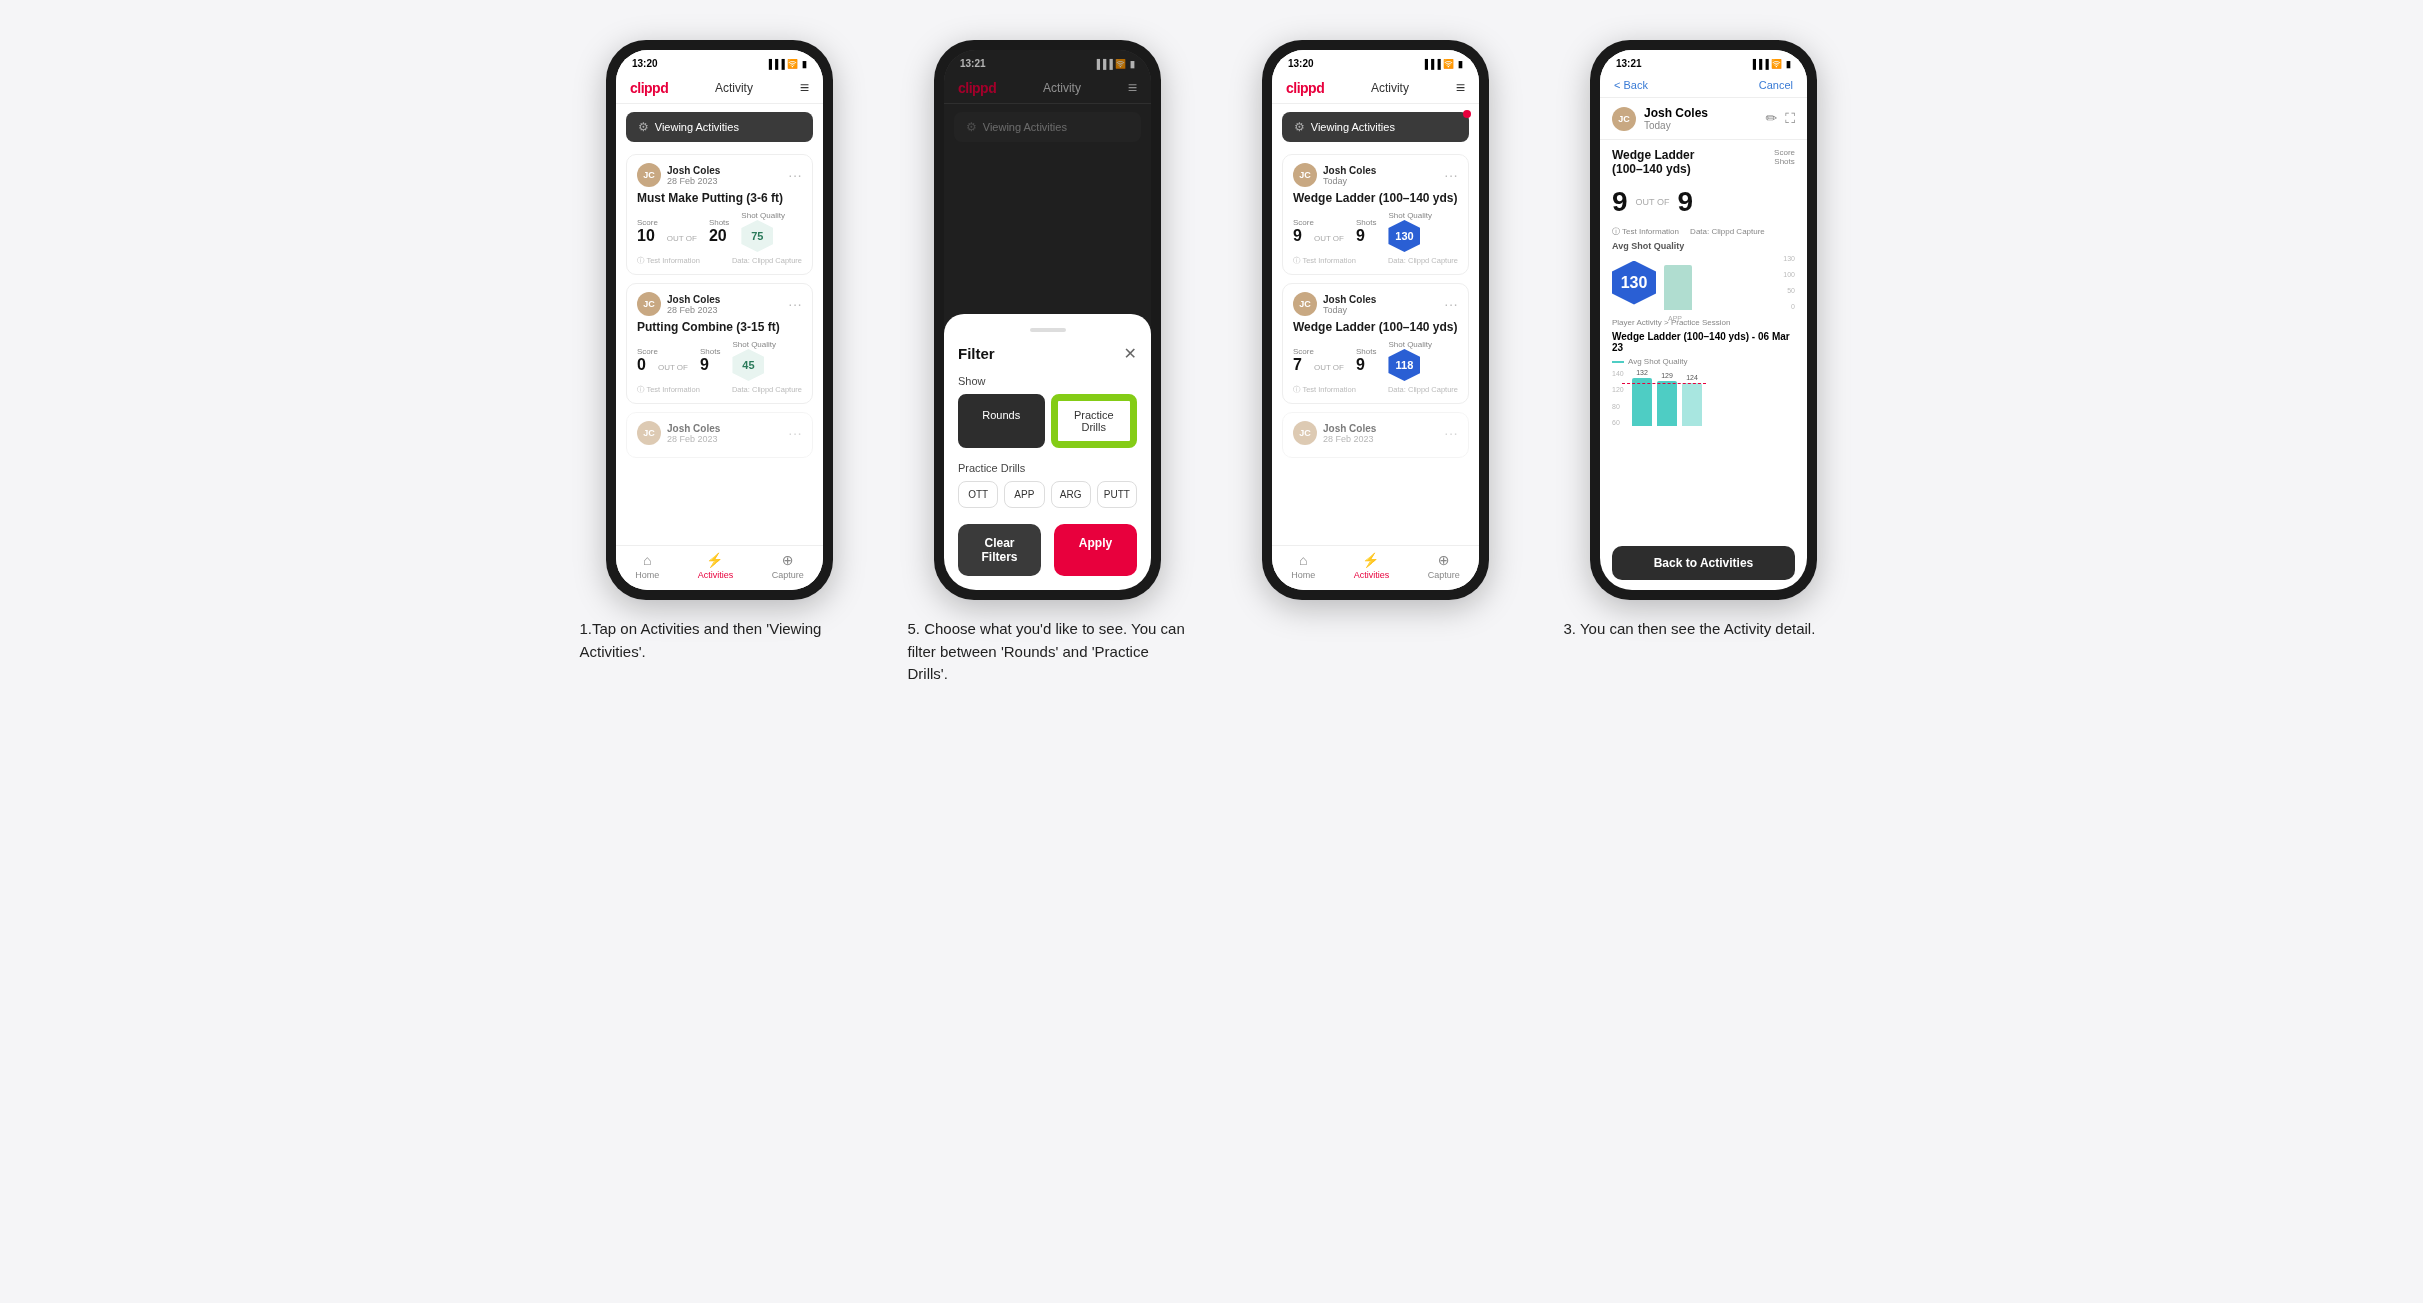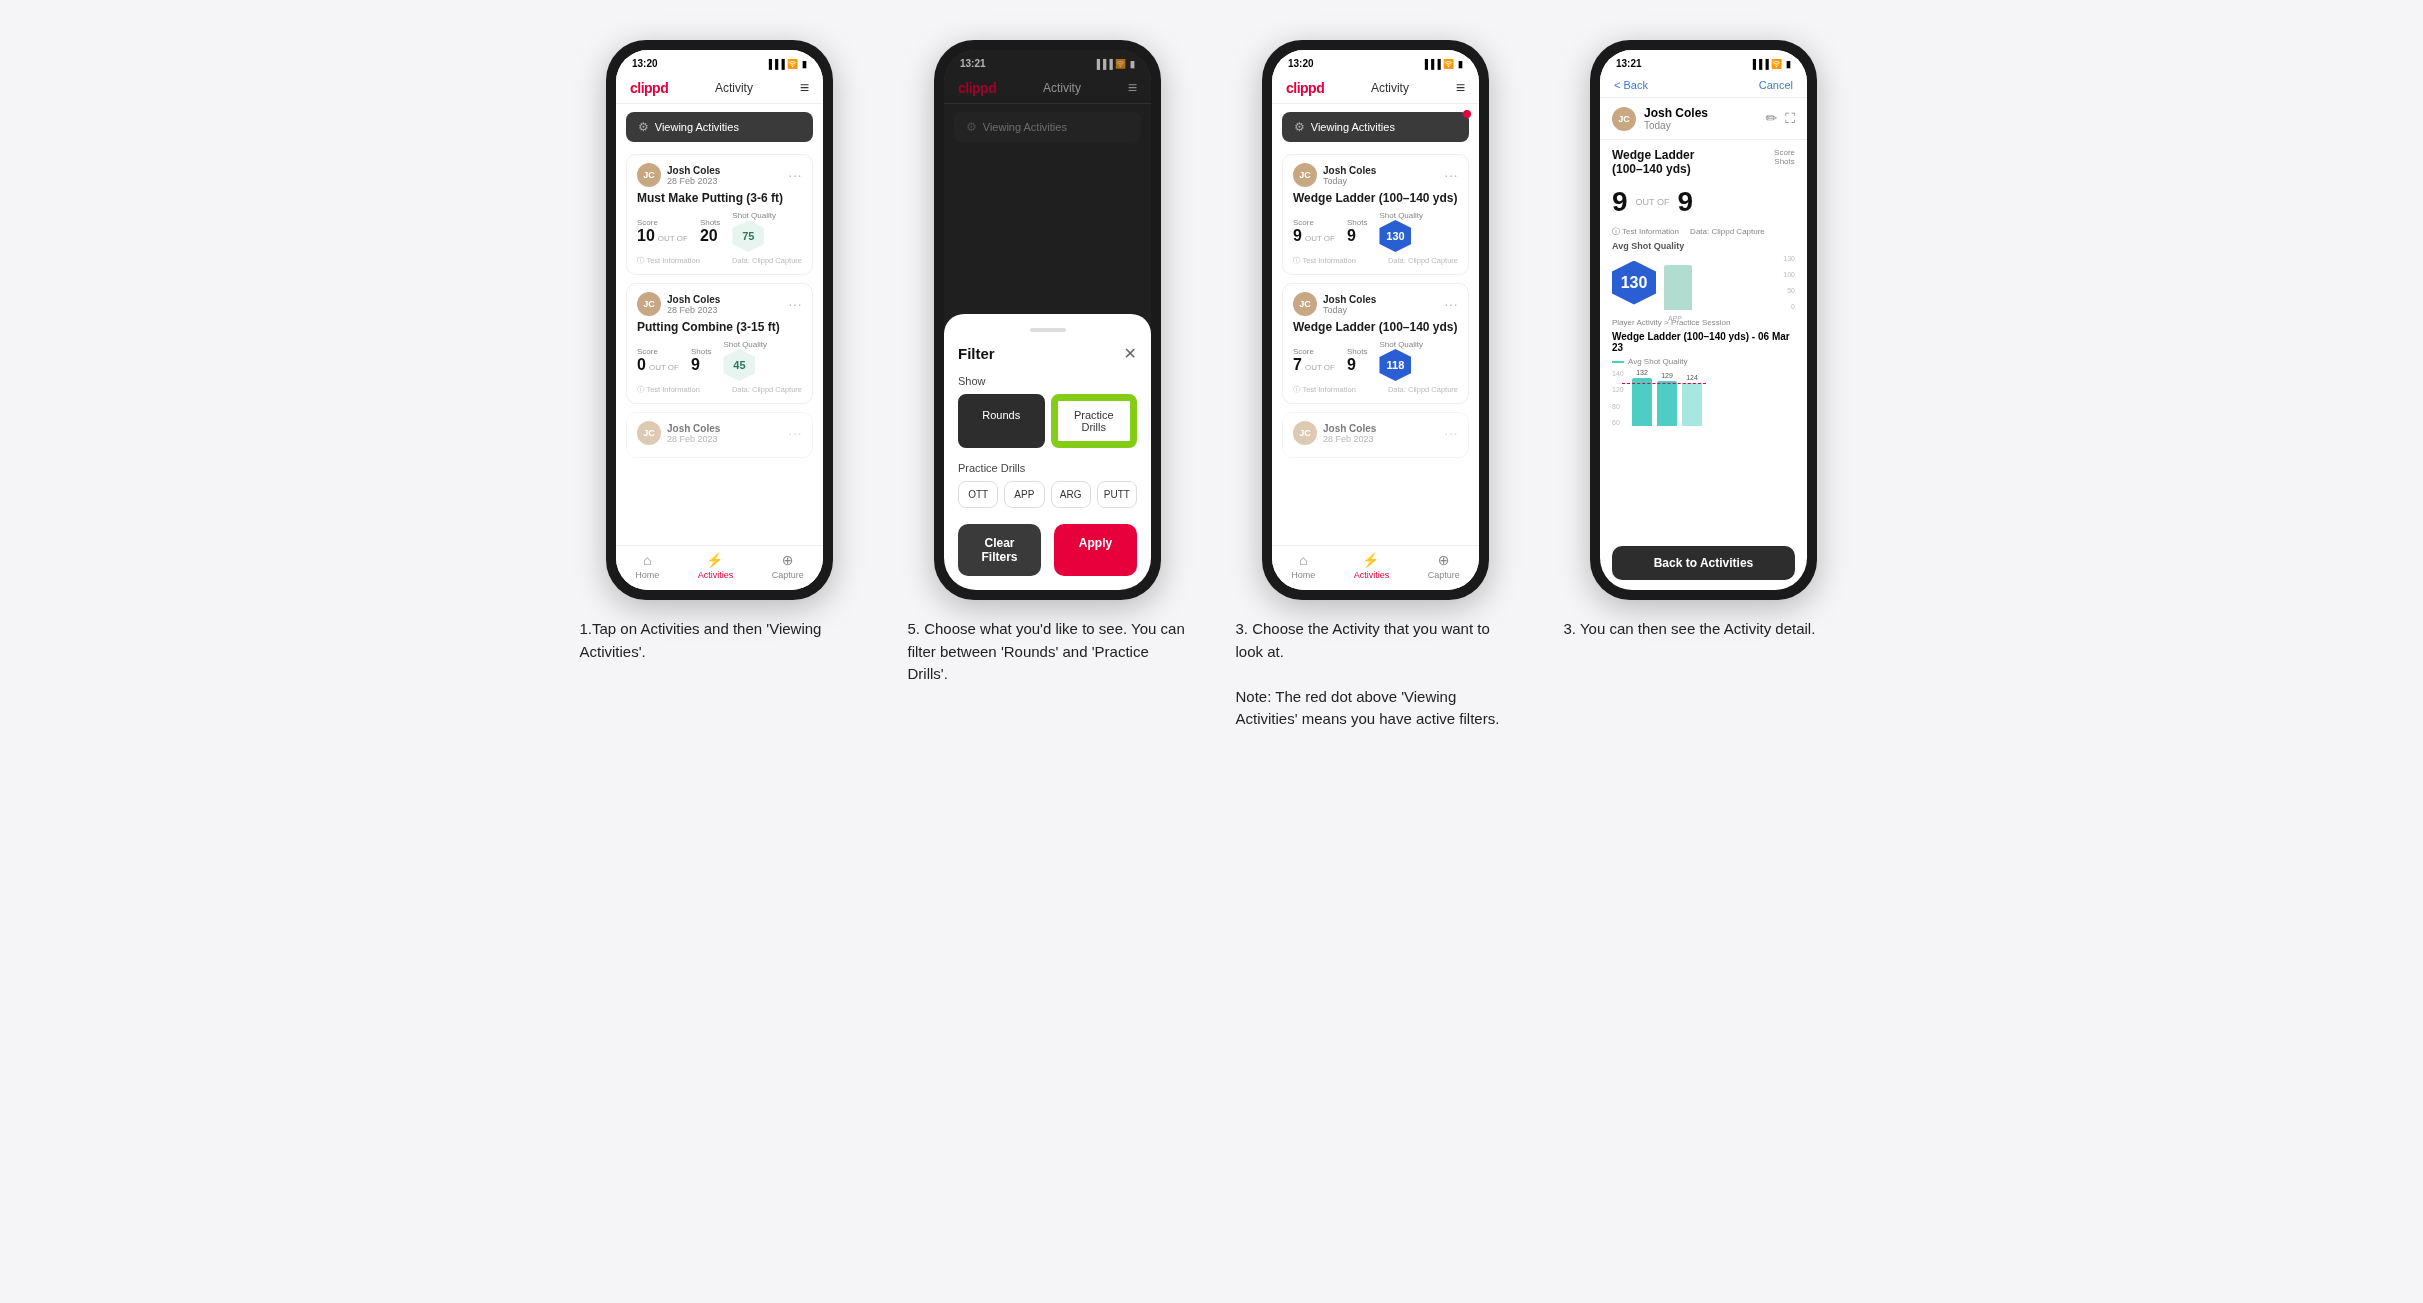--- a/index.html
+++ b/index.html
@@ -142,21 +142,21 @@
       font-weight: 700;
       flex-shrink: 0;
     }
     .card-user-info .name { font-size: 10px; font-weight: 600; color: #222; }
     .card-user-info .date { font-size: 9px; color: #888; }
     .card-dots { color: #bbb; font-size: 14px; }
     .card-title { font-size: 12px; font-weight: 600; color: #1a1a1a; margin-bottom: 6px; }
     .card-stats { display: flex; gap: 12px; align-items: center; }
     .stat-group { display: flex; flex-direction: column; }
     .stat-label { font-size: 8px; color: #888; }
-    .stat-row { display: flex; align-items: baseline; gap: 3px; }
+    .stat-row { display: flex; align-items: baseline; gap: 12px; }
     .stat-val { font-size: 16px; font-weight: 700; color: #111; }
     .stat-outof { font-size: 8px; color: #aaa; text-transform: uppercase; }
     .shot-quality-hex {
       width: 32px;
       height: 32px;
       background: #e8f4f0;
       display: flex;
       align-items: center;
       justify-content: center;
       font-size: 11px;
@@ -669,21 +669,20 @@
             <span class="tab-icon">⚡</span>
             <span>Activities</span>
           </div>
           <div class="tab-item">
             <span class="tab-icon">⊕</span>
             <span>Capture</span>
           </div>
         </div>
       </div>
     </div>
-    <div class="caption">3. Choose the Activity that you want to look at.<br><br>Note: The red dot above 'Viewing Activities' means you have active filters.</div>
   </div>
 
   <div class="step-column">
     <div class="phone">
       <div class="phone-inner">
 
         <div class="status-bar">
           <span>13:21</span>
           <div class="status-icons">
             <span>▐▐▐</span>

